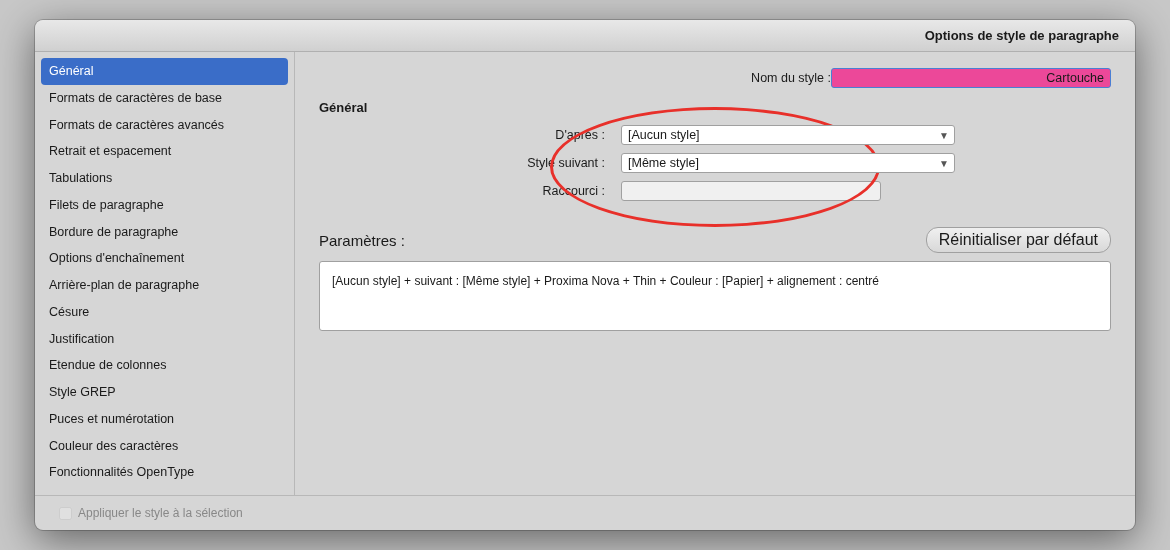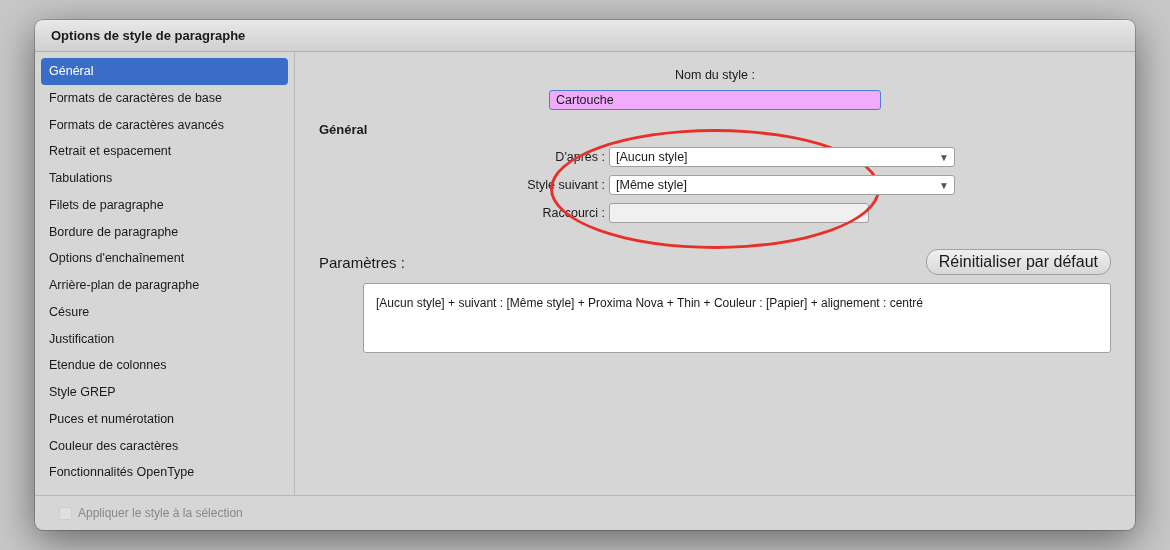--- a/index.html
+++ b/index.html
@@ -22,21 +22,21 @@
       height: 510px;
       box-shadow: 0 10px 40px rgba(0,0,0,0.5), 0 0 0 1px rgba(0,0,0,0.2);
       display: flex;
       flex-direction: column;
       overflow: hidden;
     }
     .dialog-titlebar {
       background: linear-gradient(to bottom, #e8e8e8, #d0d0d0);
       border-bottom: 1px solid #b0b0b0;
       padding: 8px 16px;
-      text-align: left;
+      text-align: right;
       font-size: 13px;
       font-weight: 600;
       color: #1a1a1a;
       border-radius: 8px 8px 0 0;
     }
     .dialog-body {
       display: flex;
       flex: 1;
       overflow: hidden;
     }
@@ -69,38 +69,37 @@
       padding: 16px 24px;
       overflow-y: auto;
       display: flex;
       flex-direction: column;
       gap: 10px;
     }
     .nom-style-row {
       display: flex;
       align-items: center;
       justify-content: flex-end;
-      gap: 8px;
       margin-bottom: 2px;
-      flex-direction: column;
     }
     .nom-style-label {
       font-size: 12.5px;
       color: #1a1a1a;
       text-align: right;
     }
     .nom-style-input {
-      width: 332px;
+      width: 280px;
       padding: 2px 6px;
       font-size: 12.5px;
       border: 1.5px solid #4a7fd4;
       border-radius: 3px;
-      background: #f0abfc;
+      background: #ec4899;
       color: #1a1a1a;
       outline: none;
+      text-align: right;
     }
     .emplacement-row {
       display: flex;
       align-items: center;
       justify-content: flex-end;
       gap: 8px;
       margin-bottom: 8px;
     }
     .emplacement-label {
       font-size: 12.5px;
@@ -126,21 +125,21 @@
     .form-rows {
       display: flex;
       flex-direction: column;
       align-items: center;
       gap: 8px;
       position: relative;
     }
     .form-row {
       display: flex;
       align-items: center;
-      gap: 4px;
+      gap: 16px;
       width: 480px;
     }
     .form-row-label {
       font-size: 12.5px;
       color: #1a1a1a;
       text-align: right;
       width: 130px;
       flex-shrink: 0;
     }
     .form-row-control {
@@ -220,21 +219,20 @@
     }
     .parametres-text-box {
       background: #fff;
       border: 1px solid #a0a0a0;
       border-radius: 3px;
       padding: 10px 12px;
       font-size: 12px;
       color: #1a1a1a;
       min-height: 70px;
       line-height: 1.5;
-      margin-left: 44px;
     }
     
     .bottom-bar {
       padding: 10px 24px;
       display: flex;
       align-items: center;
       gap: 8px;
       border-top: 1px solid #b8b8b8;
     }
     .checkbox-apply {

